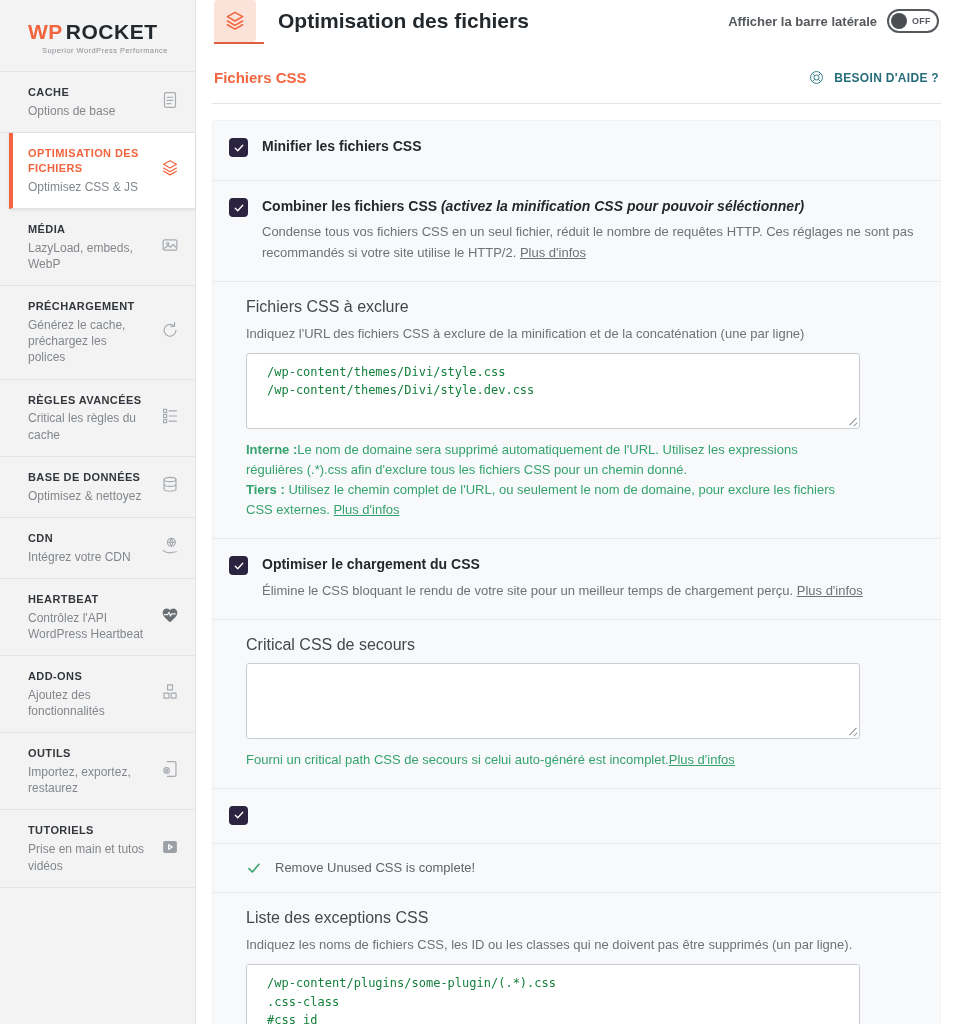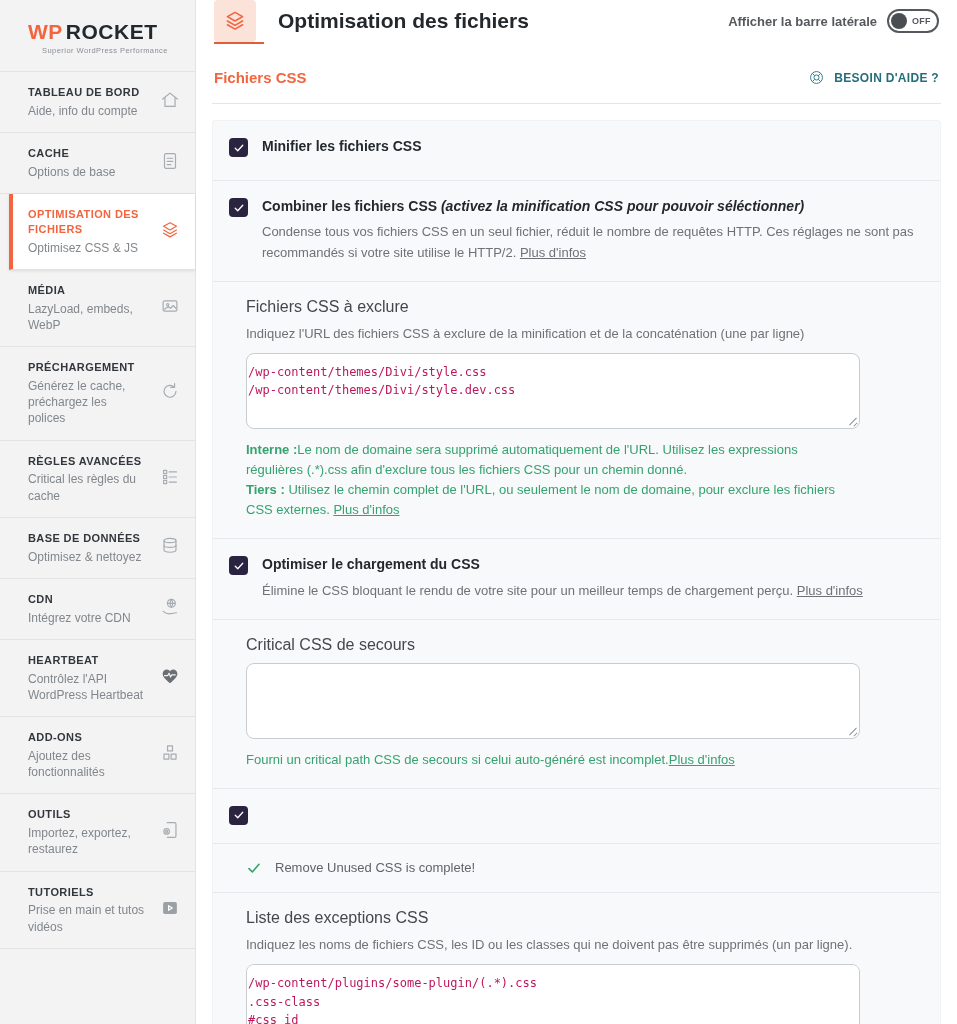--- a/index.html
+++ b/index.html
@@ -56,23 +56,23 @@
   .checkbox svg { width:12px; height:12px; stroke:#fff; stroke-width:2.6; fill:none; stroke-linecap:round; stroke-linejoin:round; }
   .option-label { font-size:14px; font-weight:bold; color:#23282d; margin-bottom:7px; line-height:1.3; }
   .option-note { font-style:italic; }
   .option-desc { font-size:13px; color:#6e7277; line-height:1.55; max-width:692px; }
   .option-desc a { color:#6e7277; text-decoration:underline; }
   .sub { padding-left:33px; }
   .sub-label { font-size:16px; color:#44474c; margin-bottom:9px; }
   .sub-hint { font-size:13px; color:#6e7277; margin-bottom:10px; line-height:1.4; }
   .ta-wrap { position:relative; width:614px; }
   textarea {
-    display:block; width:100%; border:1px solid #c9cdd2; border-radius:8px; background:#fff;
-    font-family:"DejaVu Sans Mono", monospace; font-size:12px; color:#be185d;
-    padding:9px 1px; resize:none; line-height:1.55; outline:none;
+    display:block; width:100%; border:1px solid #c9cdd2; border-radius:3px; background:#fff;
+    font-family:"DejaVu Sans Mono", monospace; font-size:12px; color:#15803d;
+    padding:9px 20px; resize:none; line-height:1.55; outline:none;
   }
   .ta-tall { height:76px; } .ta-x { height:88px; }
   .resize-handle { position:absolute; right:3px; bottom:3px; width:10px; height:10px; pointer-events:none; }
   .resize-handle::before, .resize-handle::after {
     content:""; position:absolute; background:#8a8f94; height:1px; transform:rotate(-45deg);
   }
   .resize-handle::before { width:10px; right:-1px; bottom:4px; }
   .resize-handle::after { width:5px; right:-1px; bottom:1px; }
   .green { color:#35a36f; font-size:13px; line-height:1.55; margin-top:11px; max-width:606px; }
   .green b { font-weight:bold; }
@@ -85,32 +85,20 @@
 <body>
 
 <div class="sidebar">
   <div class="logo">
     <div class="logo-row">
       <span class="logo-wp">WP</span><span class="logo-rocket">ROCKET</span>
     </div>
     <div class="logo-tagline">Superior WordPress Performance</div>
   </div>
 
-  <div class="nav-item">
-    <div class="nav-text">
-      <div class="nav-title">TABLEAU DE BORD</div>
-      <div class="nav-sub">Aide, info du compte</div>
-    </div>
-    <span class="nav-icon">
-      <svg viewBox="0 0 24 24">
-          <path d="M4 11 L12 4.5 L20 11"></path>
-          <path d="M6.5 9.5 V19 H17.5 V9.5"></path>
-        </svg>
-    </span>
-  </div>
 
   <div class="nav-item">
     <div class="nav-text">
       <div class="nav-title">CACHE</div>
       <div class="nav-sub">Options de base</div>
     </div>
     <span class="nav-icon">
       <svg viewBox="0 0 24 24">
           <rect x="6" y="4" width="12" height="16" rx="1.5"></rect>
           <path d="M9 9h6M9 12.5h6M9 16h4"></path>

